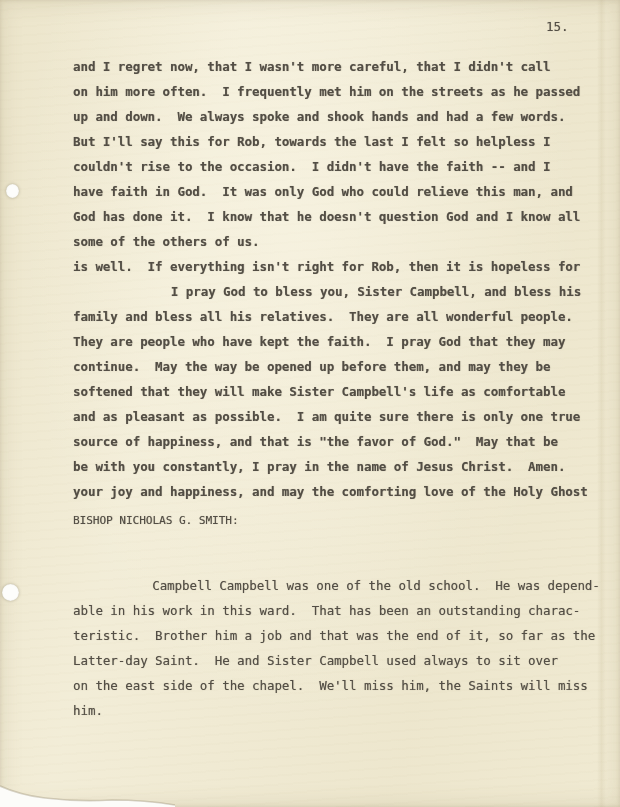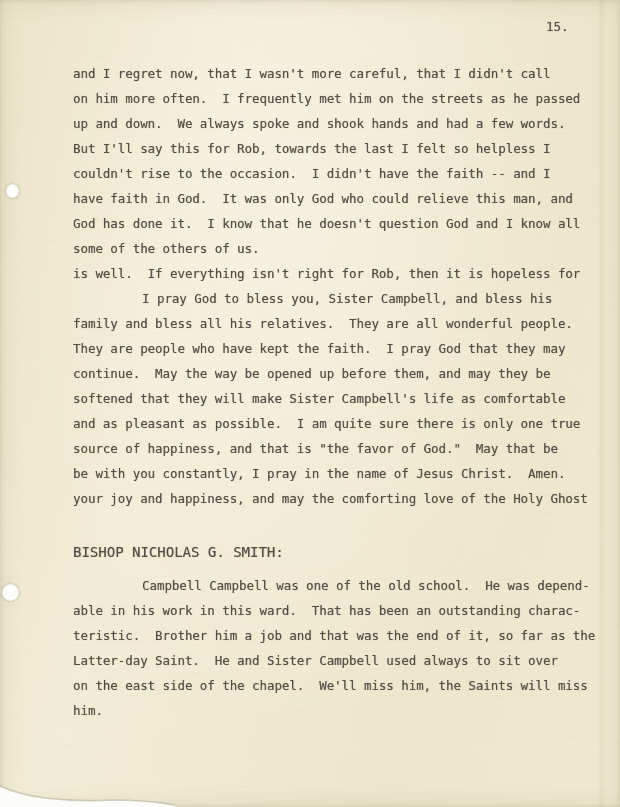--- a/index.html
+++ b/index.html
@@ -18,35 +18,35 @@
   }
   .tline{
     position:relative;
     white-space:pre;
     font-size:12.4px;
     line-height:25px;
     height:25px;
     text-shadow:0.3px 0.3px 0.7px rgba(80,74,64,0.55);
   }
   .block{position:absolute;left:73px;right:10px;}
-  .block-main{top:61px;}
+  .block-main{top:54px;font-weight:bold;}
   .block-smith{top:573px;}
   .heading-line{
-    position:absolute;left:73px;top:540px;
+    position:absolute;left:73px;top:508px;
     white-space:pre;
-    font-size:14px;line-height:25px;
+    font-size:11px;line-height:25px;
     text-shadow:0.3px 0.3px 0.7px rgba(80,74,64,0.55);
   }
   .page-number{
     position:absolute;top:20px;left:546px;
     white-space:pre;
     font-size:12.4px;line-height:14px;
     text-shadow:0.3px 0.3px 0.7px rgba(80,74,64,0.55);
   }
-  .indent{text-indent:69px;}
+  .indent{text-indent:69px;text-align:center;}
   .hole{
     position:absolute;border-radius:50%;
     background:#fdfdfb;
     box-shadow:0 0 3px rgba(120,110,85,0.45), inset 0 0 1px rgba(150,140,110,0.4);
   }
   .hole-1{left:6px;top:184px;width:13px;height:14px;}
   .hole-2{left:2px;top:584px;width:17px;height:17px;}
   .tear{position:absolute;left:0;bottom:0;width:175px;height:26px;display:block;}
   .crease{
     position:absolute;top:0;right:14px;width:9px;height:807px;

